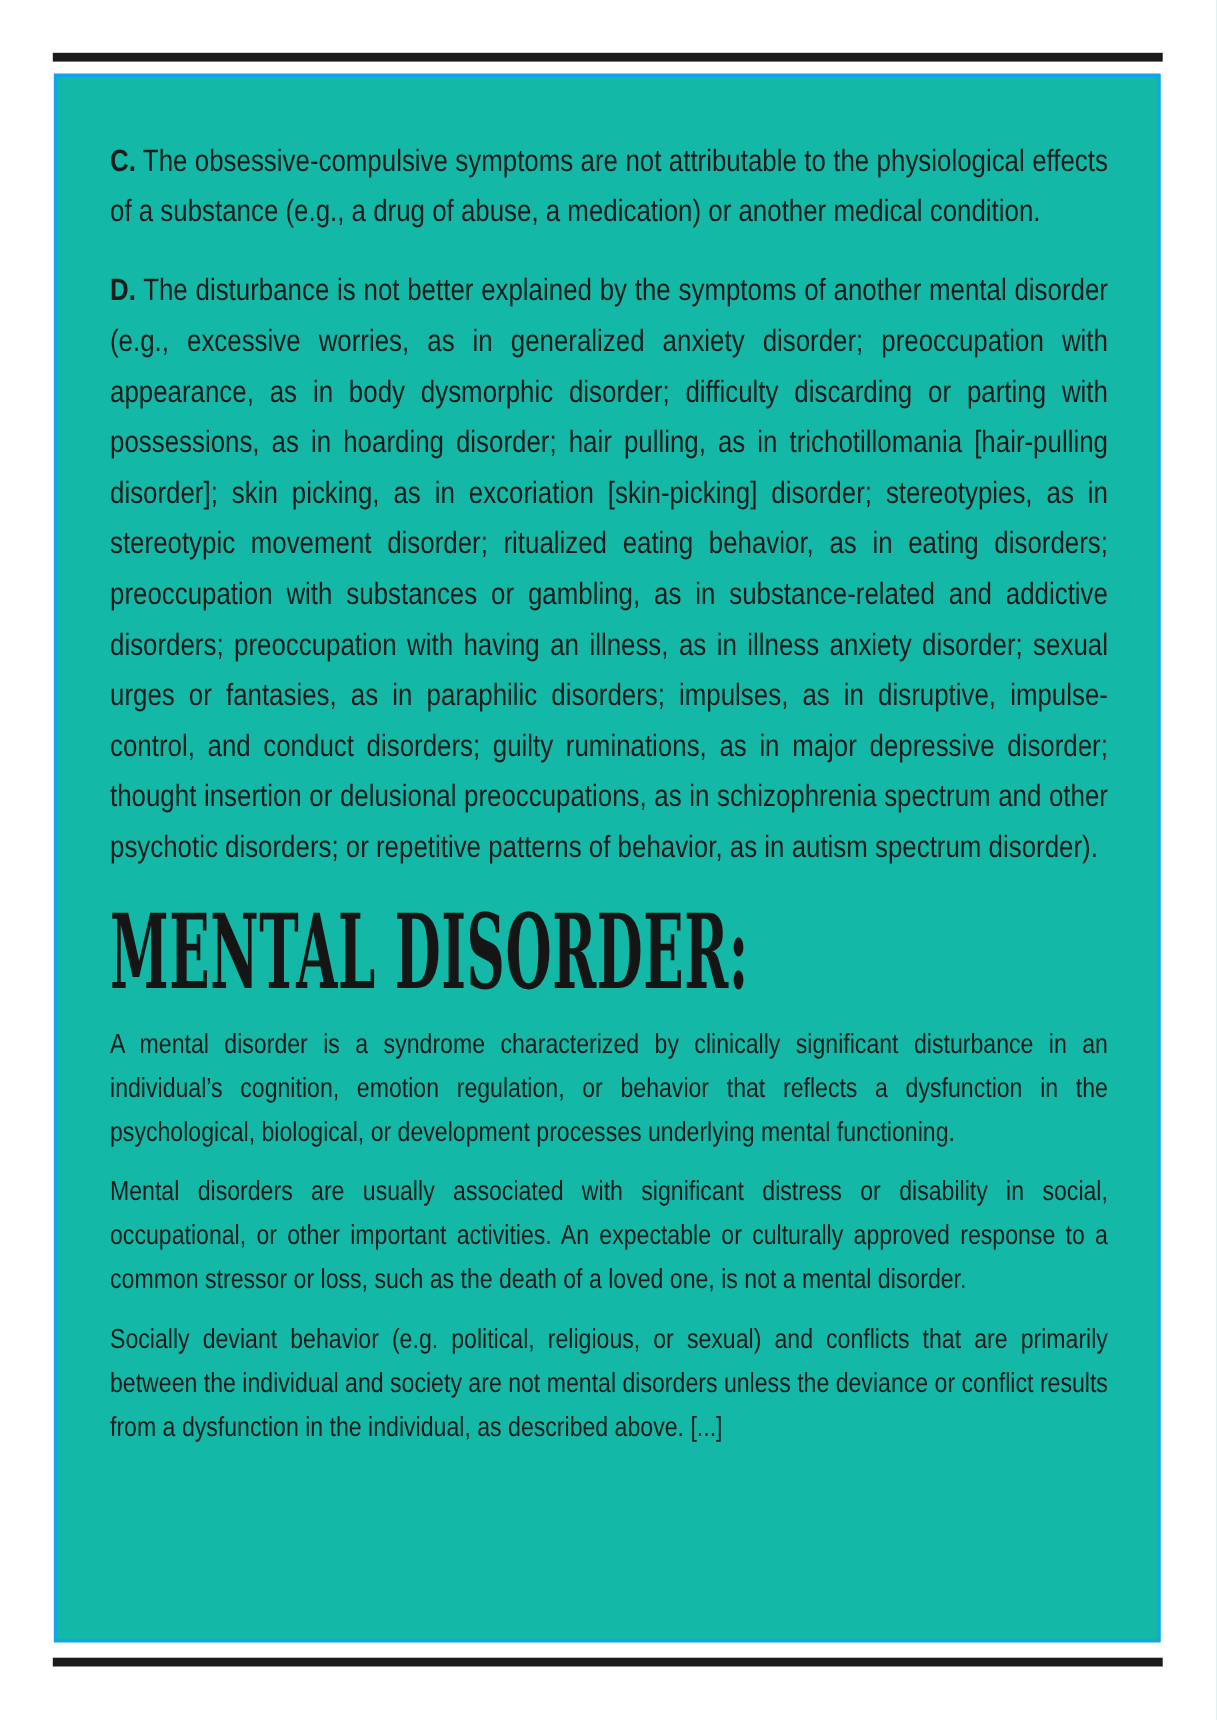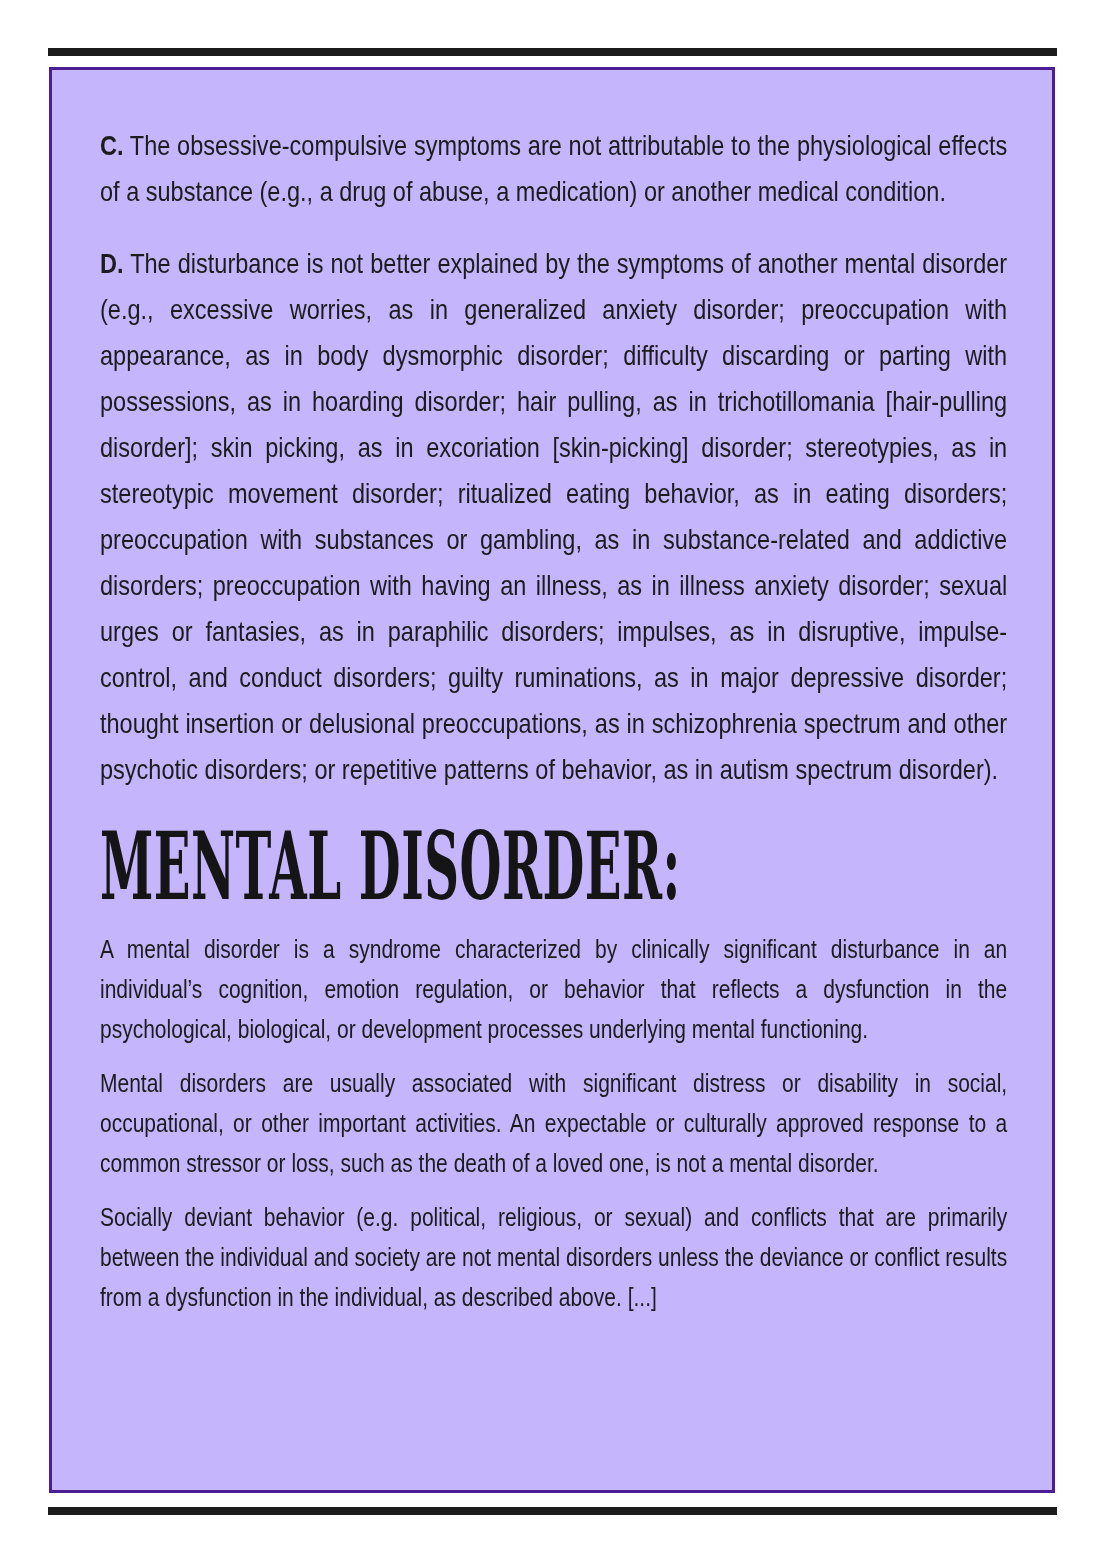--- a/index.html
+++ b/index.html
@@ -30,22 +30,22 @@
     width: 1009px;
     height: 8px;
     background: #1b1b1b;
   }
   .frame {
     position: absolute;
     left: 49px;
     top: 67px;
     width: 1000px;
     height: 1420px;
-    border: 3px solid #4c1d95;
-    background: #c4b5fd;
+    border: 3px solid #0ea5e9;
+    background: #14b8a6;
     overflow: hidden;
   }
   .content {
     position: absolute;
     left: 48px;
     top: 53px;
     width: 1080px;
     transform: scaleX(0.84);
     transform-origin: 0 0;
   }

